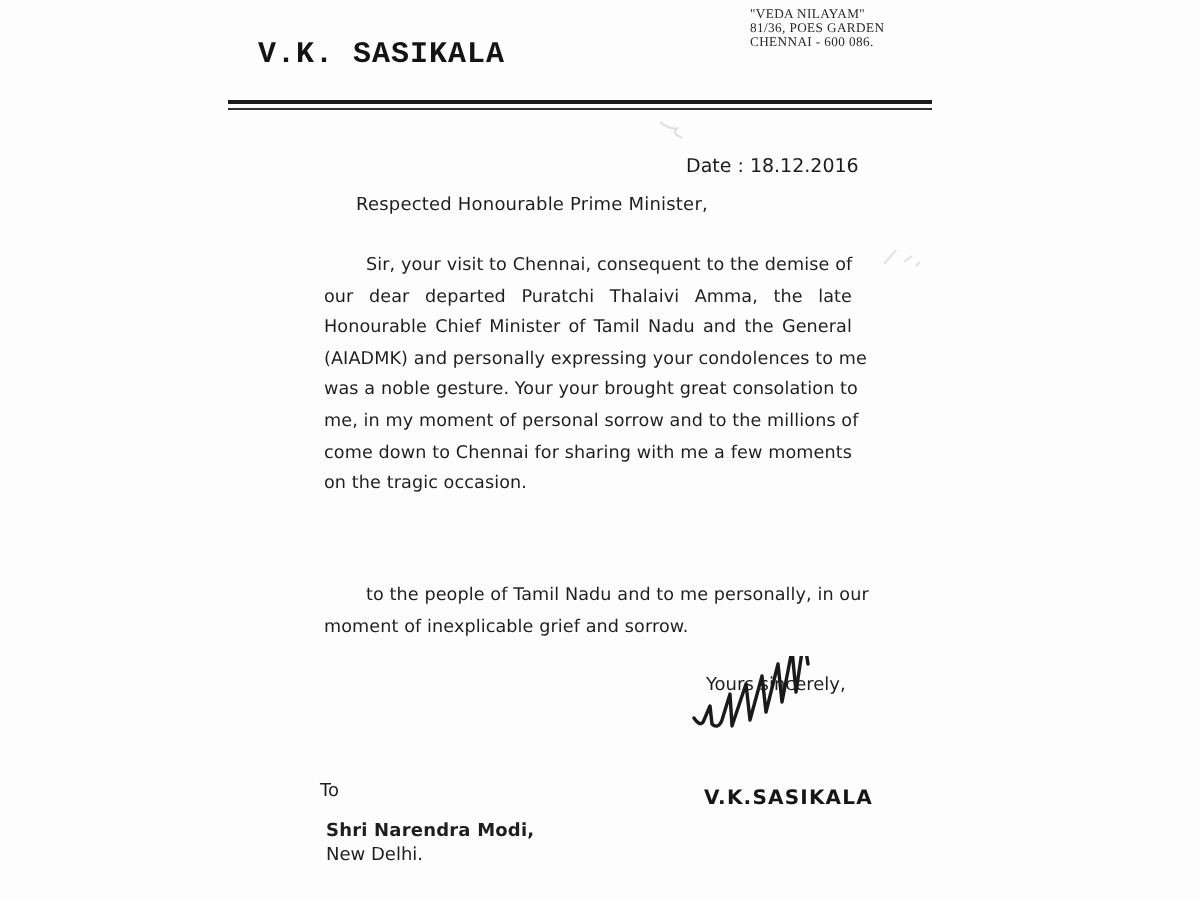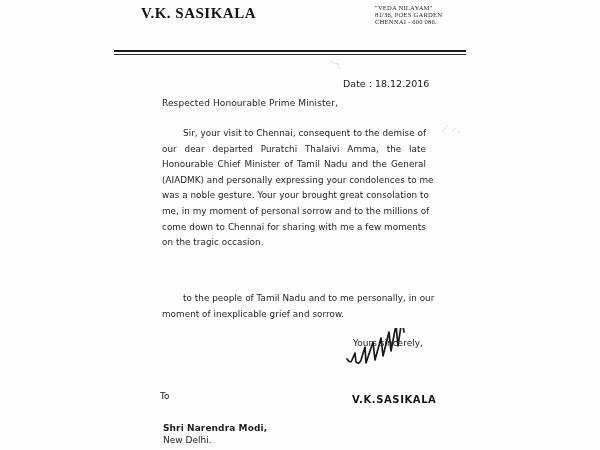--- a/index.html
+++ b/index.html
@@ -4,43 +4,42 @@
 <style>
   html,body{margin:0;padding:0;background:#ffffff;}
   .page{
     position:relative;width:600px;height:450px;overflow:hidden;
     background:#fdfdfd;
     font-family:"DejaVu Sans",sans-serif;
     color:#1f1f1f;
   }
   
   .lh-name{
-    position:absolute;left:129px;top:5px;
-    font-family:Liberation Serif, serif;font-weight:700;
+    position:absolute;left:129px;top:19px;
+    font-family:Liberation Mono, monospace;font-weight:700;
     font-size:15px;letter-spacing:.5px;color:#141414;
     white-space:nowrap;
-    margin-left:12px;
   }
   .lh-address{
     position:absolute;left:375px;top:4px;
     font-family:"Liberation Serif",serif;
     font-size:6.6px;line-height:7.2px;letter-spacing:.2px;
     color:#2a2a2a;white-space:nowrap;
   }
   .rule{
     position:absolute;left:114px;top:50px;width:352px;height:2px;
     border-top:2px solid #1c1c1c;border-bottom:1px solid #2e2e2e;
   }
   
   .dateline{
     position:absolute;left:343px;top:78px;
     font-size:9.5px;color:#1b1b1b;white-space:nowrap;
   }
   .salutation{
-    position:absolute;left:162px;top:98px;
+    position:absolute;left:178px;top:98px;
     font-size:9px;color:#1e1e1e;white-space:nowrap;letter-spacing:.1px;
   }
   .para{
     position:absolute;left:162px;width:264px;
     font-size:8.8px;letter-spacing:.05px;color:#1e1e1e;
   }
   .para1{top:126px;}
   .para2{top:291px;}
   .para .line{
     height:15.6px;line-height:15.6px;
@@ -60,21 +59,21 @@
     color:#161616;white-space:nowrap;
   }
   .to-label{
     position:absolute;left:160px;top:391px;
     font-size:9px;color:#1e1e1e;
   }
   .recipient{
     position:absolute;left:163px;top:410px;
     font-size:9px;line-height:12.4px;color:#1e1e1e;white-space:nowrap;
   }
-  .recipient .r-name{font-weight:700;letter-spacing:.1px;margin-top:12px;}
+  .recipient .r-name{font-weight:700;letter-spacing:.1px;}
   
   .smudge{position:absolute;opacity:.45;}
 </style>
 </head>
 <body>
 
 <div class="page">
 
   <div class="lh-name">V.K. SASIKALA</div>
 

